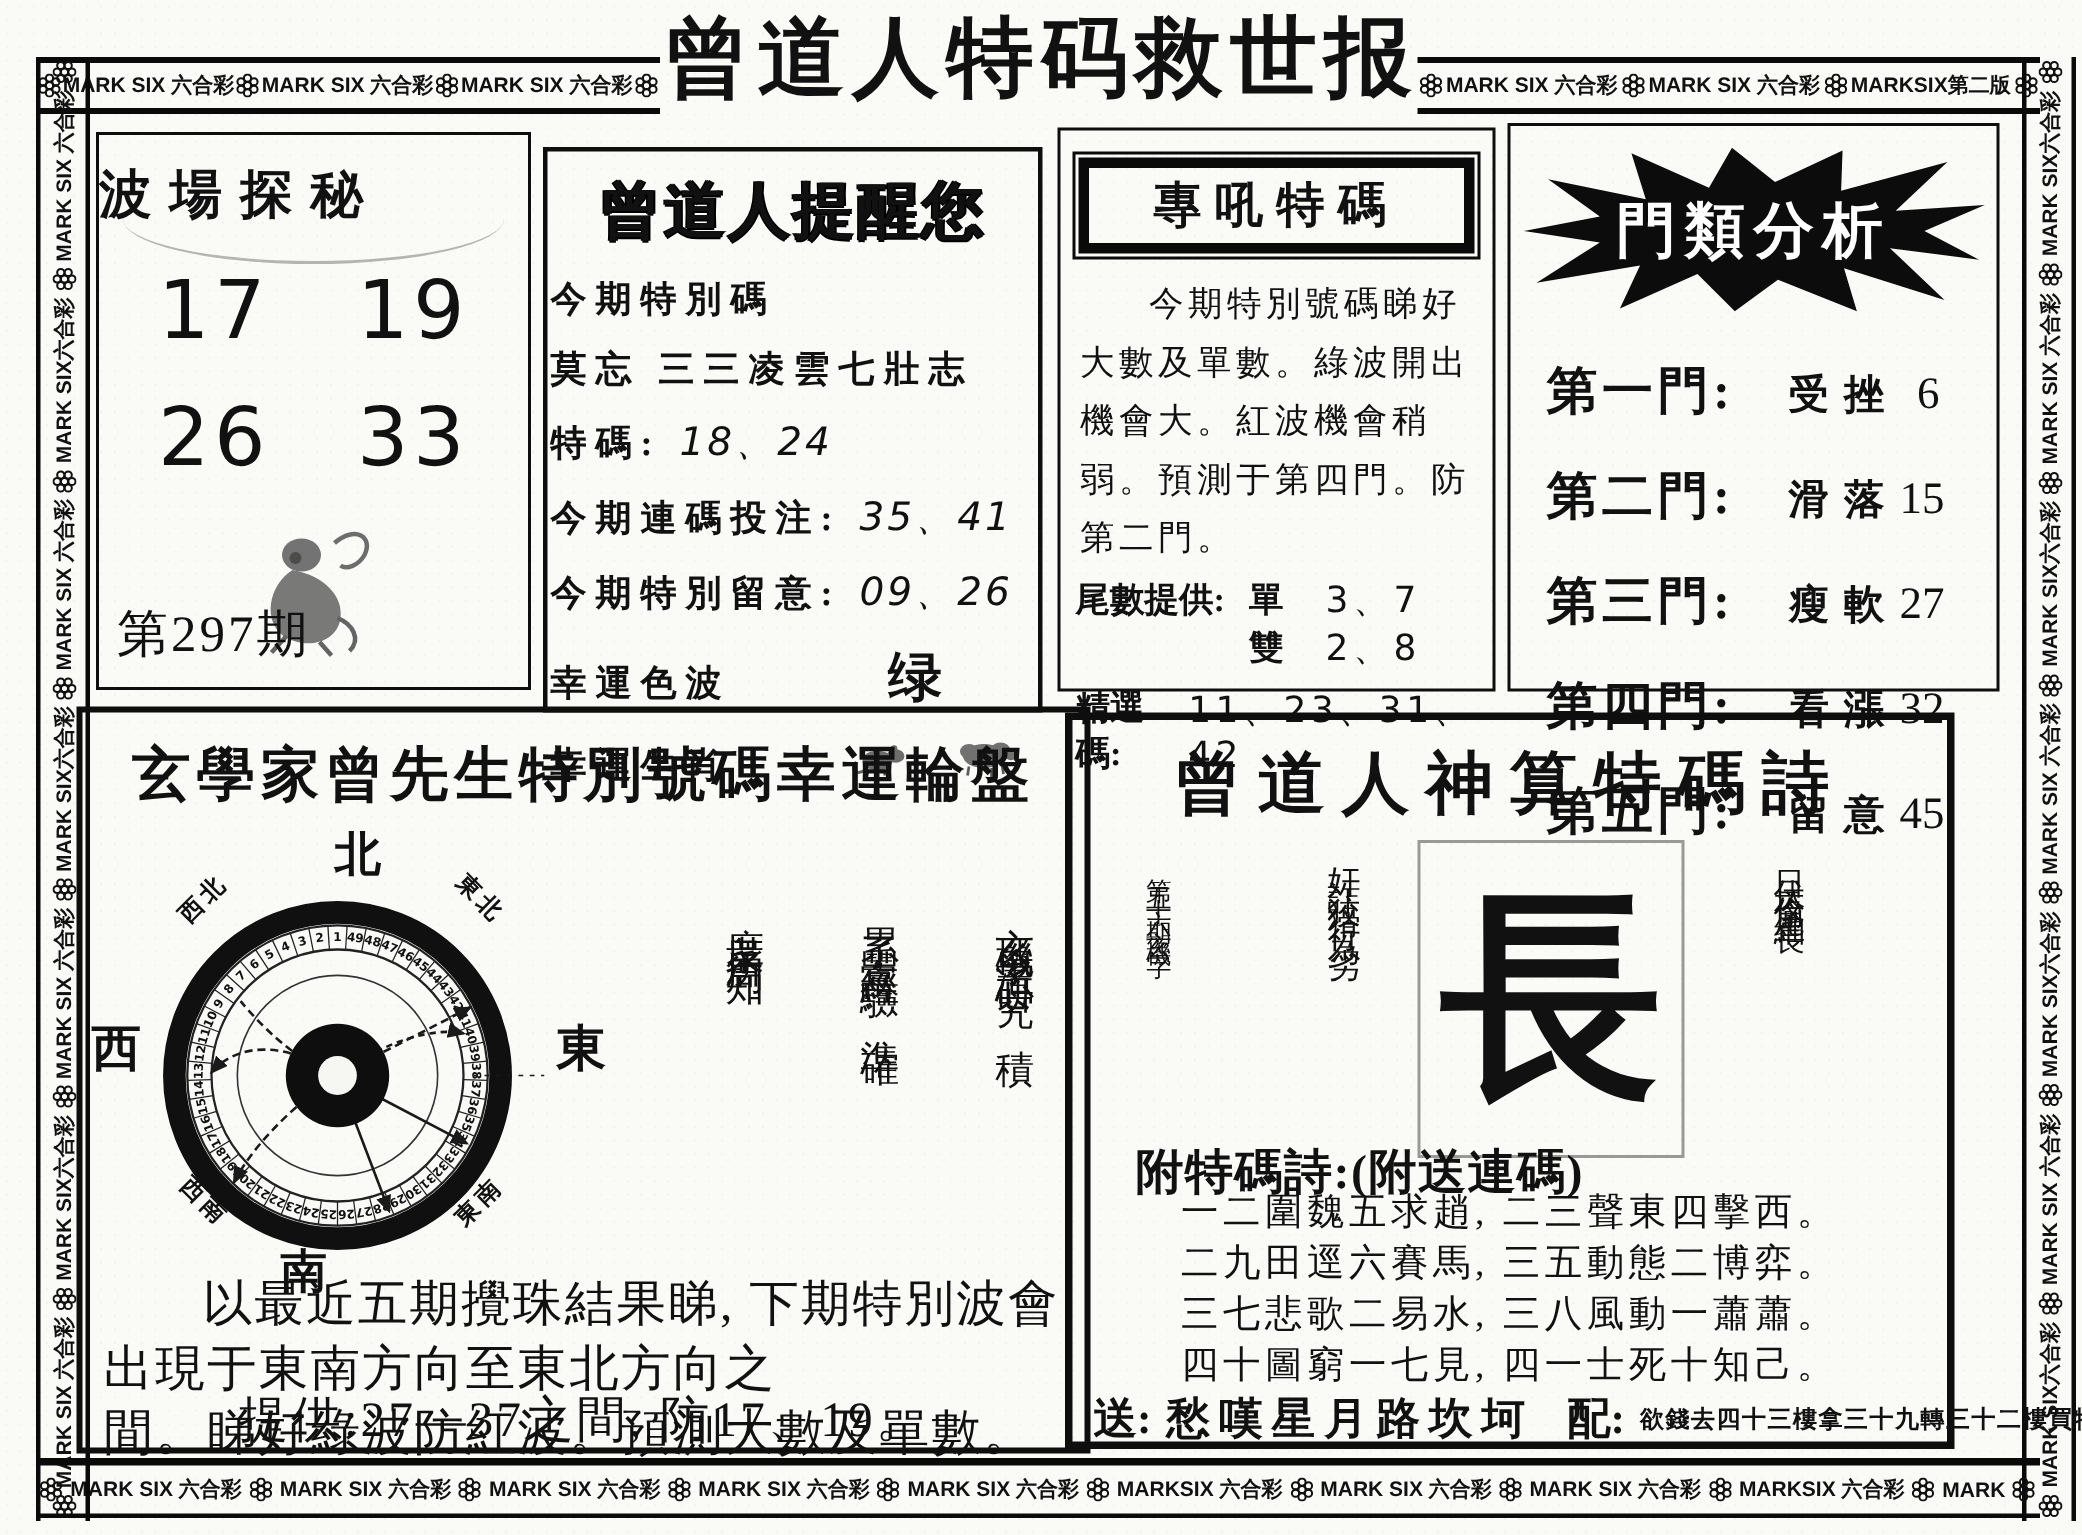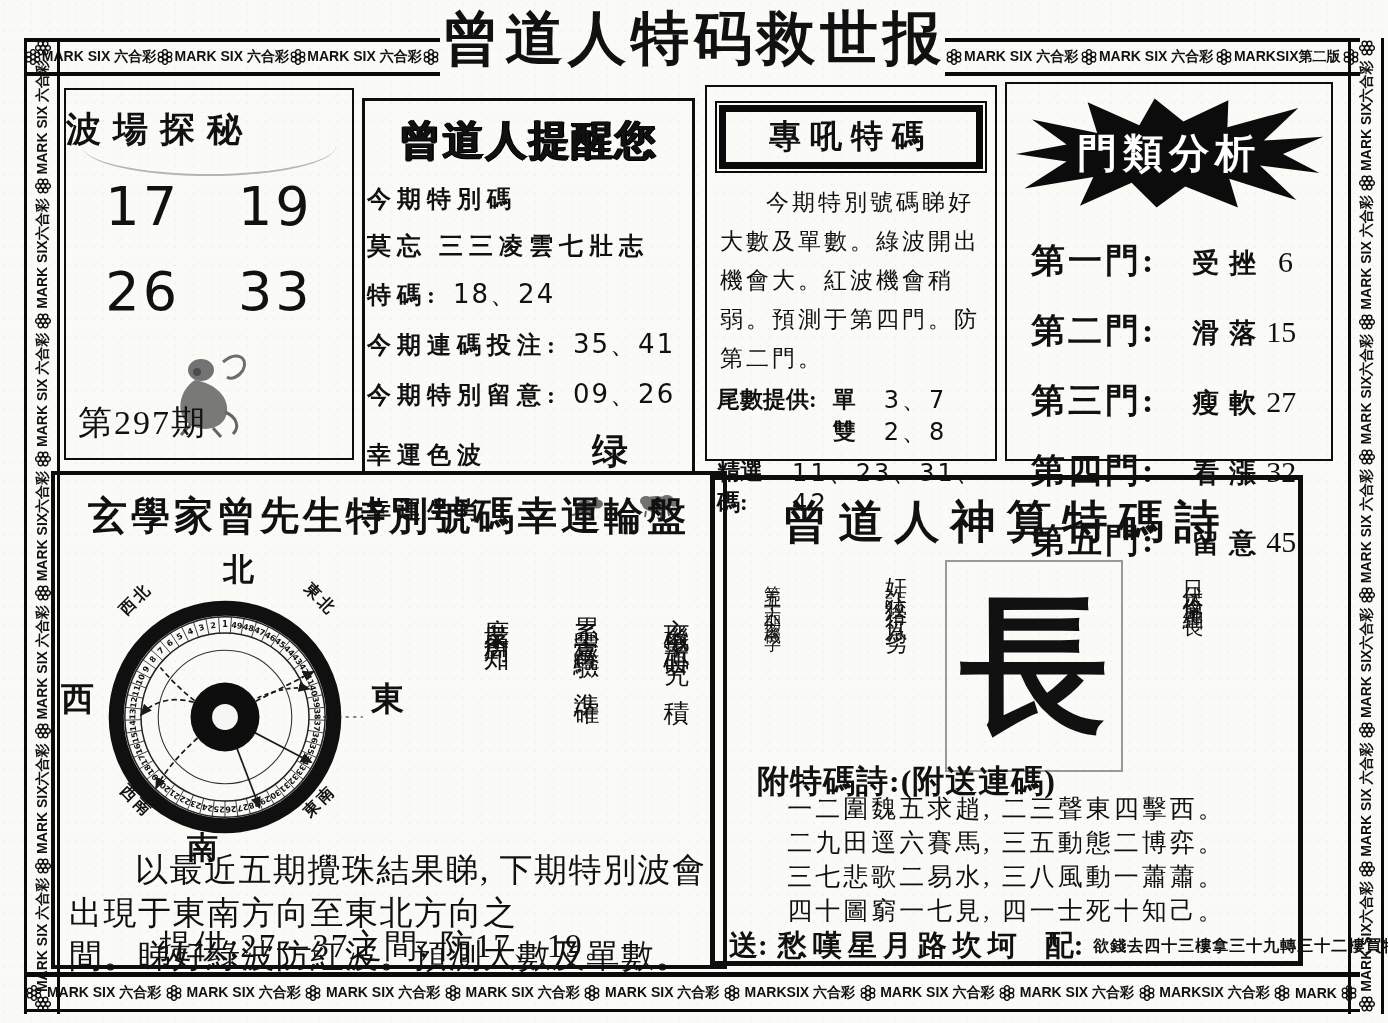--- a/index.html
+++ b/index.html
@@ -47,21 +47,21 @@
     font-family:"DejaVu Sans",sans-serif;font-size:54px;letter-spacing:3px;}
   #monkey{position:absolute;left:95px;top:252px;}
   .issue{position:absolute;left:12px;bottom:12px;font-size:34px;letter-spacing:2px;}
   
   .rem-title{text-align:center;font-size:41px;font-weight:bold;margin-top:12px;letter-spacing:2px;
     font-family:"Liberation Sans",sans-serif;
     text-shadow:1.4px 0 0 #000, 0 1.2px 0 #000, -1px 0 0 #000;}
   .rem-row{display:flex;align-items:baseline;padding:0 2px;margin-top:15px;
     font-size:24px;font-weight:bold;letter-spacing:6px;white-space:nowrap;}
   .rem-row .v{margin-left:12px;}
-  .rem-row .num{font-family:"DejaVu Sans",sans-serif;font-size:26px;font-weight:normal;letter-spacing:2px;}
+  .rem-row .num{font-family:"DejaVu Sans",sans-serif;font-size:26px;font-weight:normal;letter-spacing:2px;font-style:italic;}
   .zo-icons{margin-left:auto;display:flex;gap:26px;align-items:center;padding-right:8px;}
   .green-char{margin-left:auto;margin-right:56px;font-size:36px;}
   
   .shout-frame{width:226px;margin:18px auto 0;border:7px solid #0a0a0a;outline:2px solid #0a0a0a;outline-offset:2px;
     text-align:center;padding:3px 12px;}
   .shout-title{font-size:32px;font-weight:bold;letter-spacing:9px;}
   .shout-para{margin:14px 13px 0;font-size:23px;line-height:39px;letter-spacing:3px;text-indent:2em;}
   .tails{display:flex;align-items:flex-start;padding:6px 10px 0;font-size:23px;font-weight:bold;}
   .tails .tcol{margin-left:16px;}
   .tails .trow{display:flex;gap:18px;}

